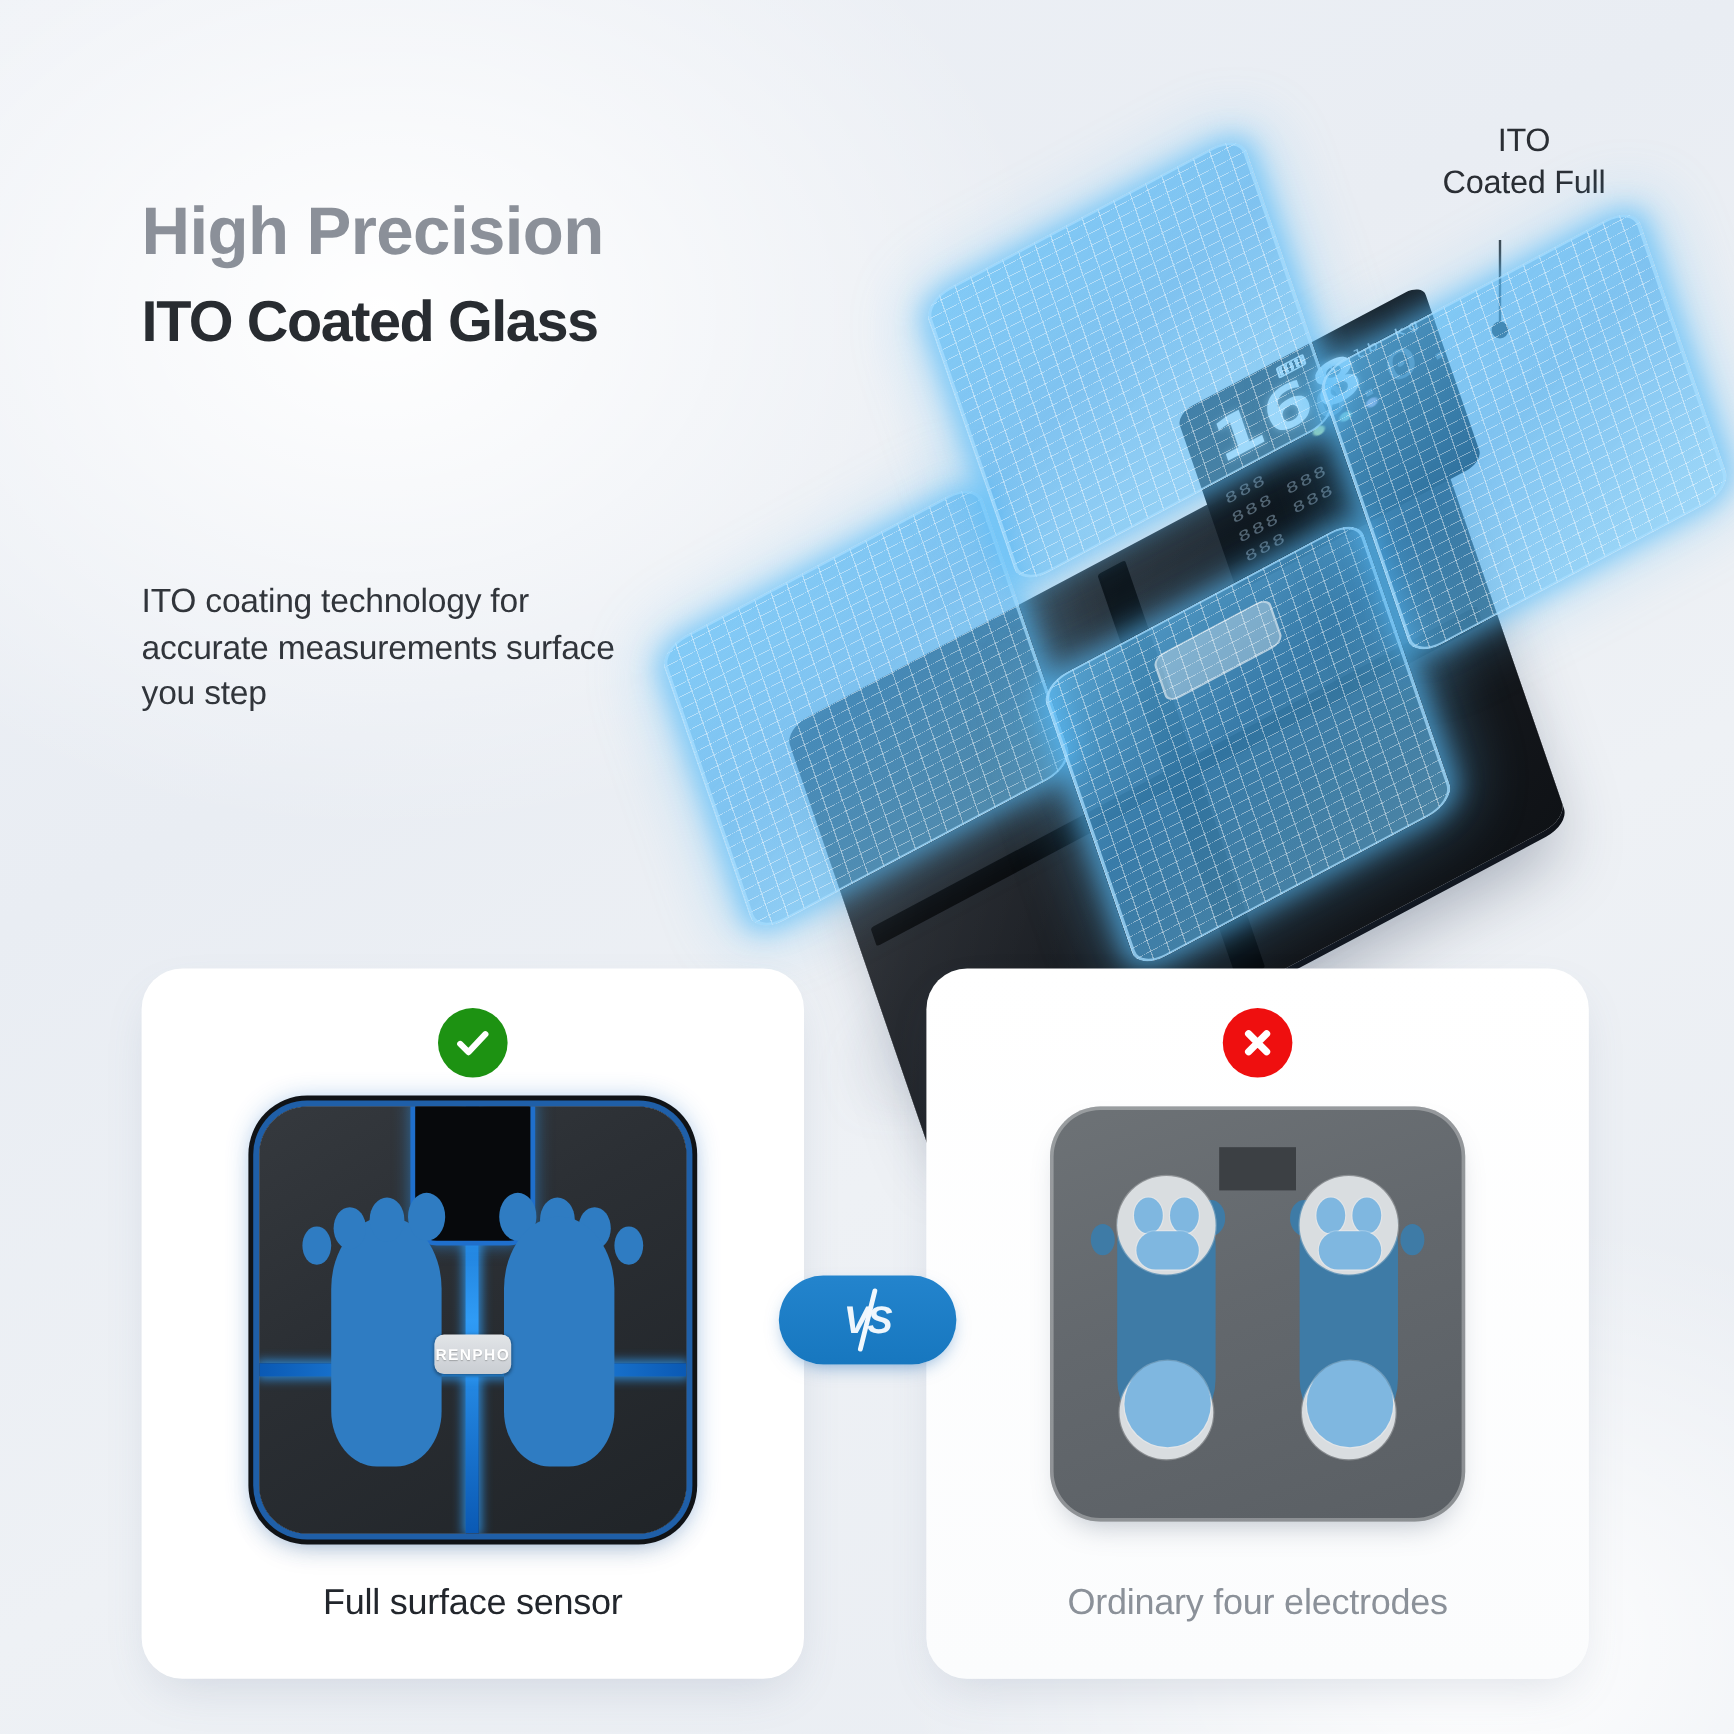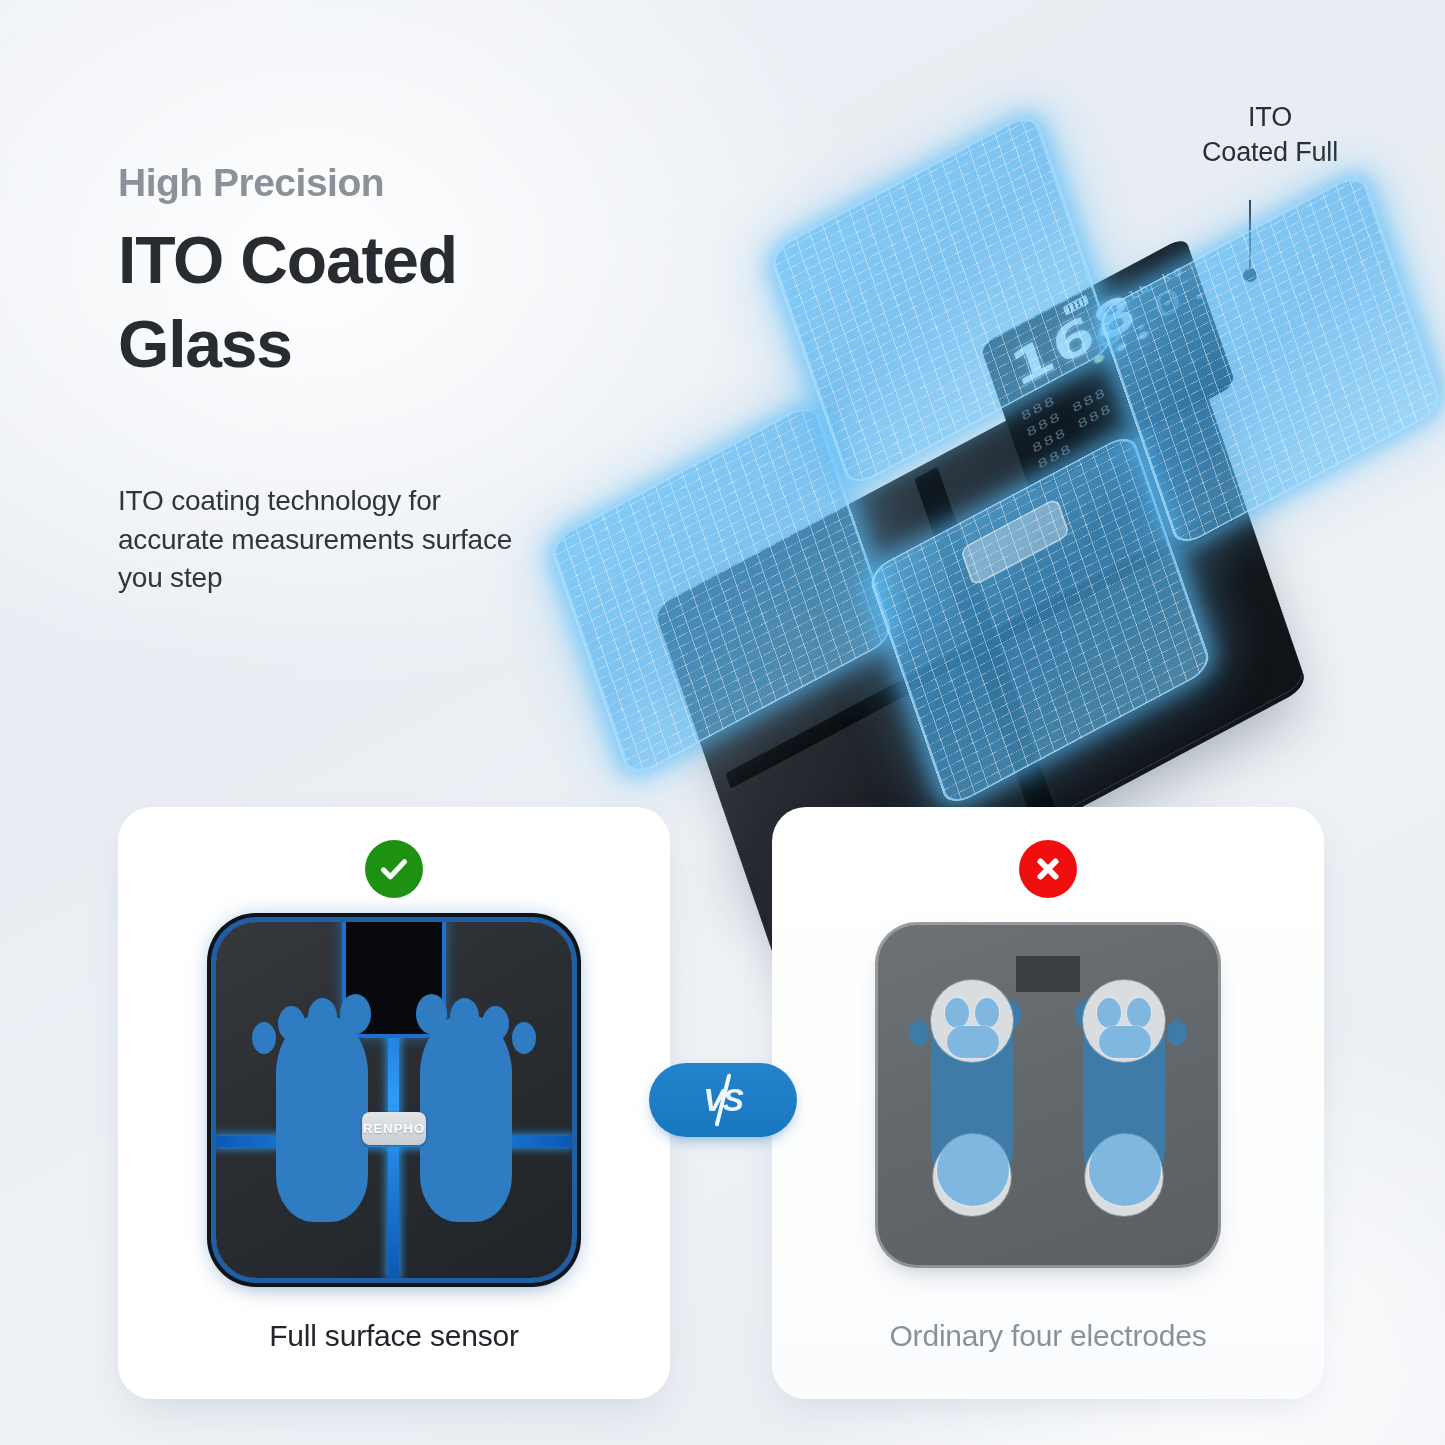--- a/index.html
+++ b/index.html
@@ -27,30 +27,30 @@
   }
 
   
   .headline-block {
     position: absolute;
     left: 118px;
     top: 160px;
     width: 520px;
   }
   .eyebrow {
-    font-size: 39px;
+    font-size: 56px;
     font-weight: bold;
     color: #8b9099;
     letter-spacing: -0.5px;
     line-height: 1.18;
     white-space: nowrap;
   }
   .headline {
     margin-top: 12px;
-    font-size: 66px;
+    font-size: 48px;
     font-weight: bold;
     color: #282c31;
     letter-spacing: -1.2px;
     line-height: 1.28;
     max-width: 470px;
   }
   .subcopy {
     position: absolute;
     left: 118px;
     top: 482px;

